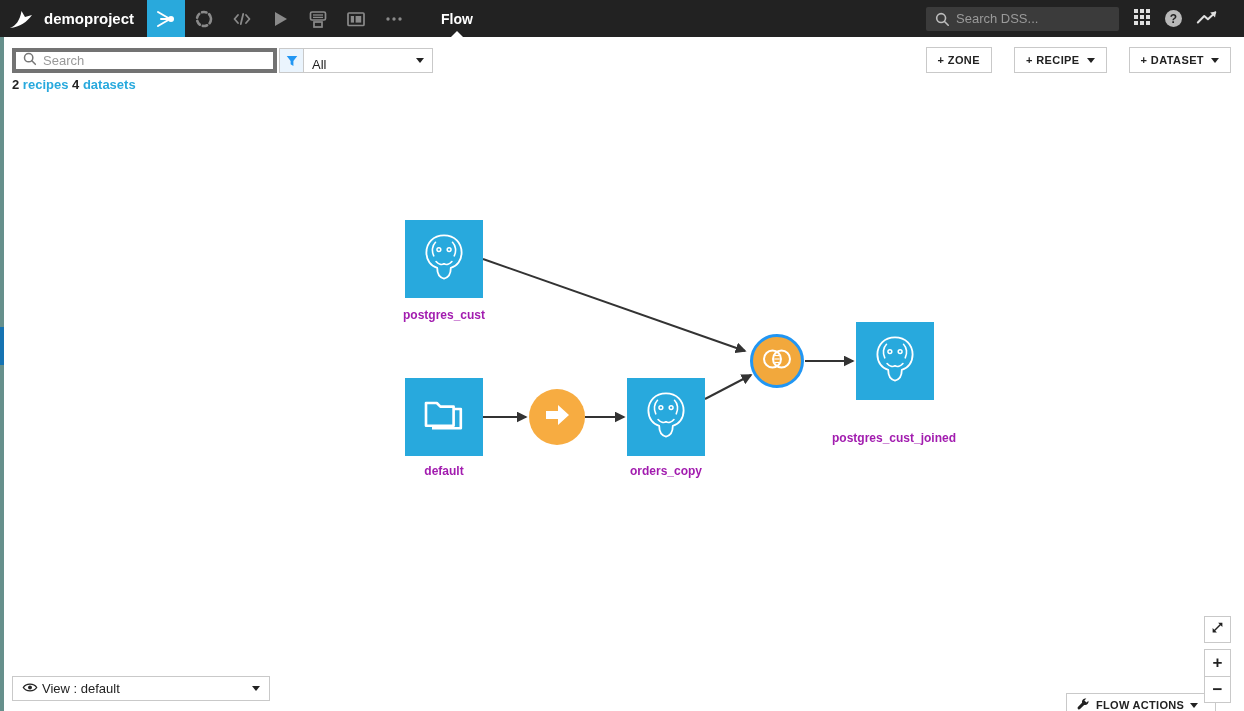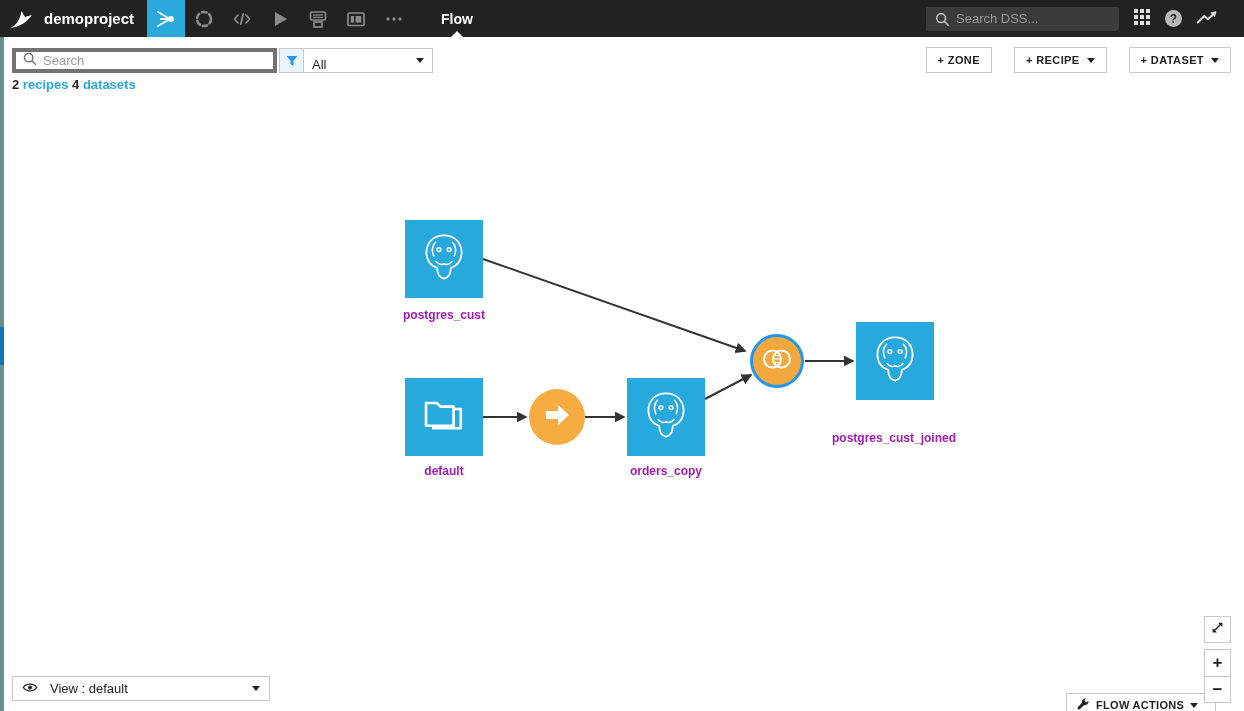--- a/index.html
+++ b/index.html
@@ -99,21 +99,21 @@
   .recipe {
     position:absolute; border-radius:50%;
     display:flex; align-items:center; justify-content:center; cursor:pointer;
   }
   .recipe-sync { left:529px; top:389px; width:56px; height:56px; background:#F7AC41; }
   .recipe-join { left:750px; top:334px; width:54px; height:54px; background:#F2A83C; border:3px solid #2196F3; }
 
   
   .view-select {
     position:absolute; left:12px; top:676px; width:258px; height:25px;
-    border:1px solid #c9c9c9; background:#fff; display:flex; align-items:center; gap:12px;
+    border:1px solid #c9c9c9; background:#fff; display:flex; align-items:center; gap:4px;
     padding:0 9px; font-size:13px; color:#222; cursor:pointer;
   }
   .view-select .caret { margin:0 0 0 auto; }
   .flow-actions {
     position:absolute; left:1066px; top:677px; height:24px;
     border:1px solid #c9c9c9; background:#fff; display:flex; align-items:center; gap:6px;
     padding:0 9px; font-size:11px; font-weight:700; color:#222; letter-spacing:0.3px; cursor:pointer;margin-top:16px;
   }
   .zoom-expand {
     position:absolute; left:1204px; top:616px; width:27px; height:27px;

